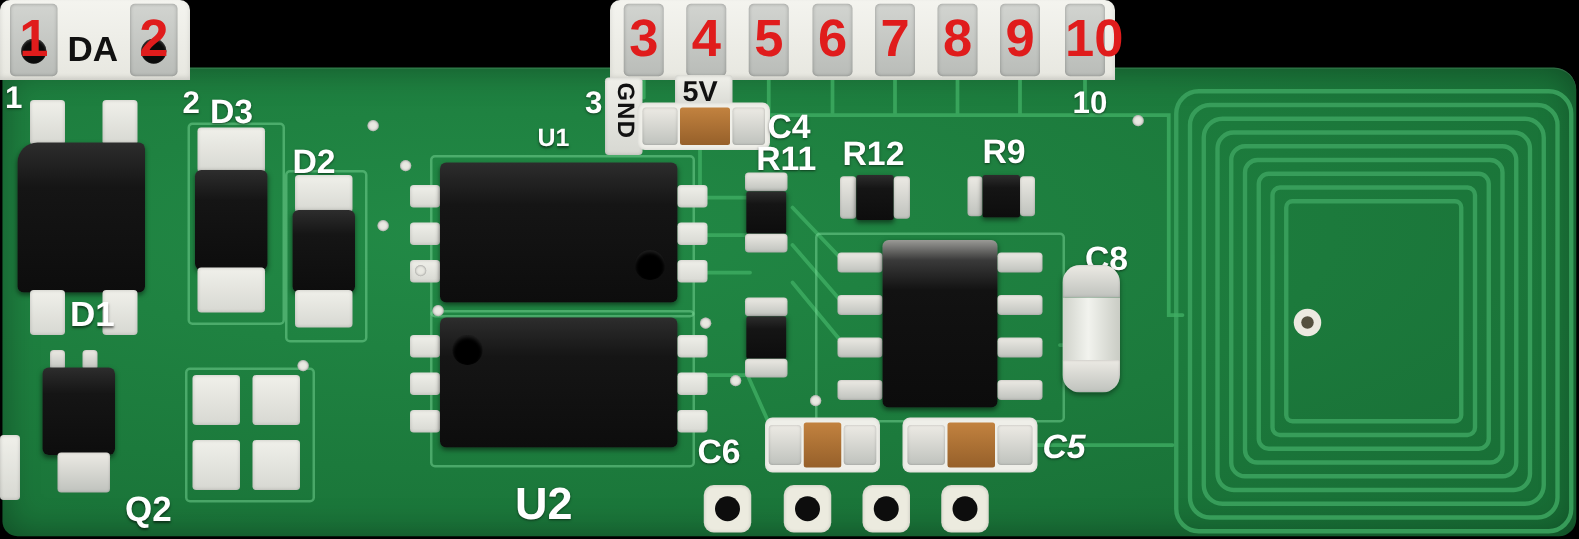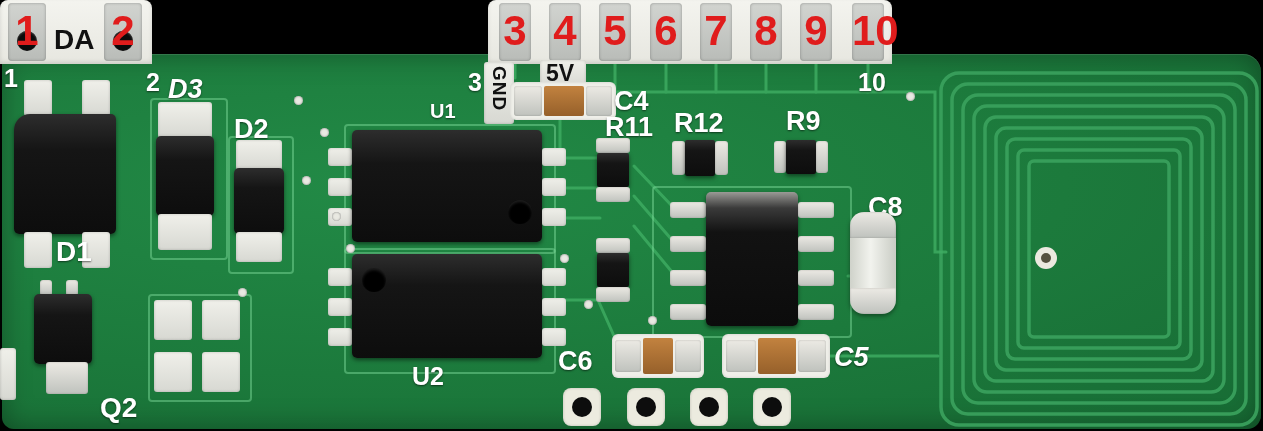--- a/index.html
+++ b/index.html
@@ -145,21 +145,21 @@
   </div>
   <div class="lbl abs" style="left:614px;top:86px;">C4</div>
 
   <div class="pad abs" style="left:24px;top:80px;width:28px;height:36px;"></div>
   <div class="pad abs" style="left:82px;top:80px;width:28px;height:36px;"></div>
   <div class="chipbody abs" style="left:14px;top:114px;width:102px;height:120px;border-top-left-radius:16px;"></div>
   <div class="pad abs" style="left:24px;top:232px;width:28px;height:36px;"></div>
   <div class="pad abs" style="left:82px;top:232px;width:28px;height:36px;"></div>
   <div class="lbl abs" style="left:56px;top:236px;font-size:28px;z-index:2;">D1</div>
 
-  <div class="lbl abs" style="left:168px;top:74px;font-style:italic;">D3</div>
+  <div class="lbl abs" style="left:168px;top:74px;">D3</div>
   <div class="pad abs" style="left:158px;top:102px;width:54px;height:36px;"></div>
   <div class="chipbody abs" style="left:156px;top:136px;width:58px;height:80px;"></div>
   <div class="pad abs" style="left:158px;top:214px;width:54px;height:36px;"></div>
 
   <div class="lbl abs" style="left:234px;top:114px;">D2</div>
   <div class="pad abs" style="left:236px;top:140px;width:46px;height:30px;"></div>
   <div class="chipbody abs" style="left:234px;top:168px;width:50px;height:66px;"></div>
   <div class="pad abs" style="left:236px;top:232px;width:46px;height:30px;"></div>
 
   <div class="lbl abs" style="left:430px;top:100px;font-size:20px;">U1</div>
@@ -175,21 +175,21 @@
 
   <div class="pad abs" style="left:328px;top:268px;width:24px;height:18px;"></div>
   <div class="pad abs" style="left:328px;top:298px;width:24px;height:18px;"></div>
   <div class="pad abs" style="left:328px;top:328px;width:24px;height:18px;"></div>
   <div class="chipbody abs" style="left:352px;top:254px;width:190px;height:104px;">
     <div class="dot abs" style="left:10px;top:14px;width:24px;height:24px;"></div>
   </div>
   <div class="pad abs" style="left:542px;top:268px;width:24px;height:18px;"></div>
   <div class="pad abs" style="left:542px;top:298px;width:24px;height:18px;"></div>
   <div class="pad abs" style="left:542px;top:328px;width:24px;height:18px;"></div>
-  <div class="lbl abs" style="left:412px;top:362px;font-size:25px;">U2</div>
+  <div class="lbl abs" style="left:412px;top:382px;font-size:36px;">U2</div>
 
   <div class="lbl abs" style="left:605px;top:112px;">R11</div>
   <div class="abs" style="left:596px;top:138px;width:34px;height:64px;">
     <div class="silver abs" style="left:0;top:0;width:34px;height:15px;"></div>
     <div class="chipbody abs" style="left:1px;top:15px;width:32px;height:34px;border-radius:2px;"></div>
     <div class="silver abs" style="left:0;top:49px;width:34px;height:15px;"></div>
   </div>
   <div class="abs" style="left:596px;top:238px;width:34px;height:64px;">
     <div class="silver abs" style="left:0;top:0;width:34px;height:15px;"></div>
     <div class="chipbody abs" style="left:1px;top:15px;width:32px;height:34px;border-radius:2px;"></div>

